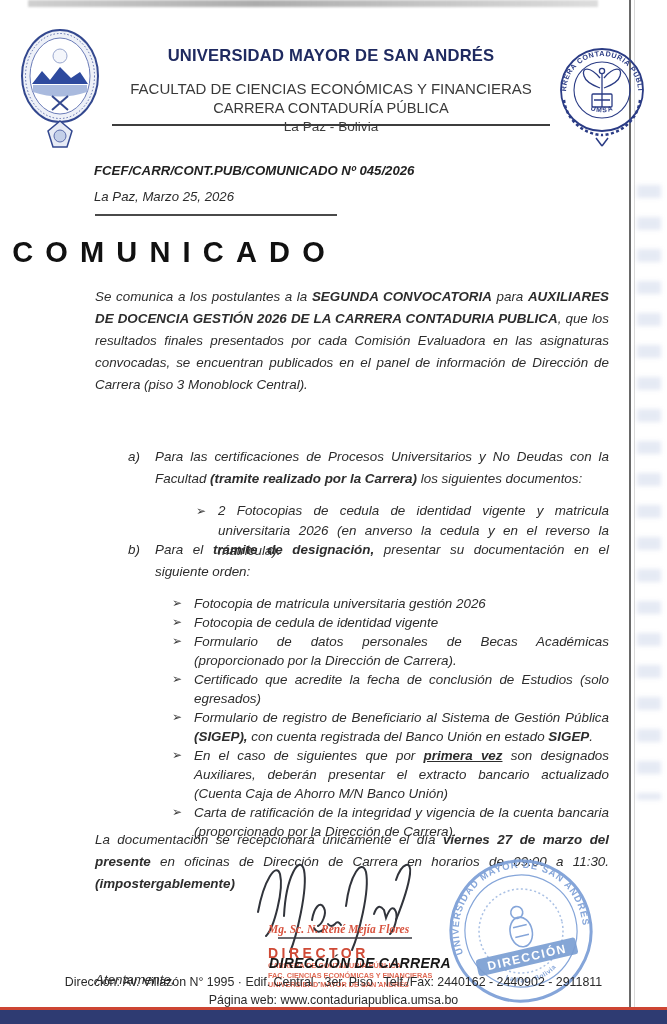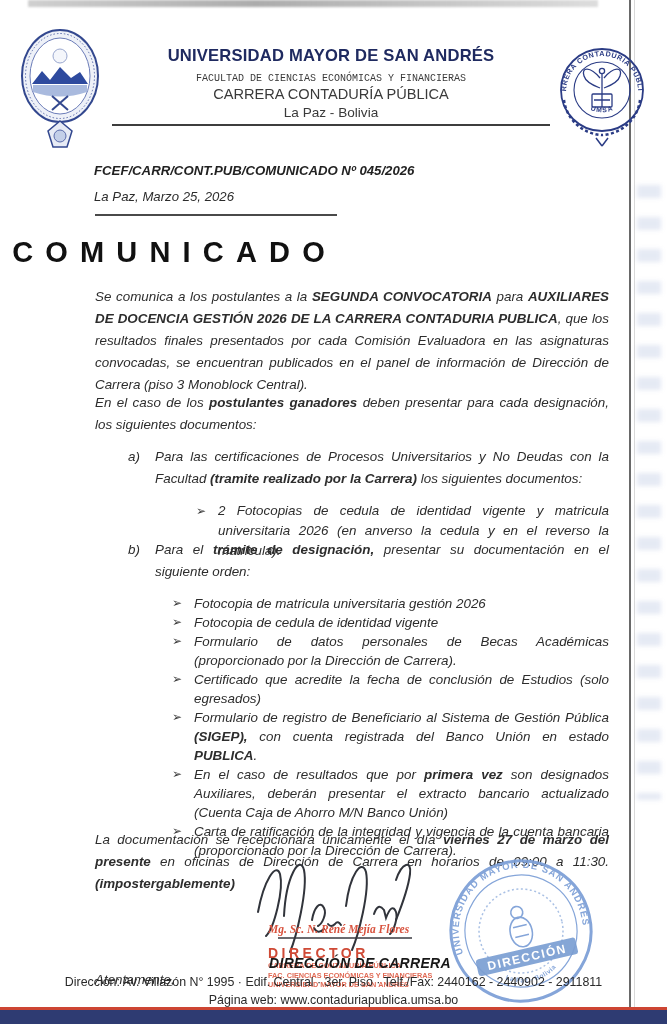--- a/index.html
+++ b/index.html
@@ -16,40 +16,40 @@
   .scan-vline{position:absolute;left:629px;top:0;width:1.5px;height:1007px;background:rgba(55,55,55,.75);}
   .scan-vline2{position:absolute;left:634px;top:0;width:1px;height:1007px;background:rgba(120,120,120,.28);}
   .bleed-right{position:absolute;left:637px;top:185px;width:24px;height:615px;
     background:repeating-linear-gradient(180deg,rgba(128,150,202,.20) 0 13px,transparent 13px 32px);
     filter:blur(2px);}
   
   .seal-left{position:absolute;left:18px;top:28px;}
   .seal-right{position:absolute;left:550px;top:38px;}
   .header-text{position:absolute;left:108px;top:45px;width:446px;text-align:center;line-height:1.32;}
   .h-univ{font-weight:700;font-size:16.6px;color:#1f2a60;letter-spacing:.2px;}
-  .h-fac{font-size:10px;color:#3a3a3a;margin-top:5px;font-family:Liberation Mono, monospace;}
+  .h-fac{font-size:15px;color:#3a3a3a;margin-top:12px;}
   .h-car{font-size:14.6px;color:#3a3a3a;}
   .h-city{font-size:13.6px;color:#3a3a3a;}
   .header-rule{position:absolute;left:112px;top:124px;width:438px;height:2px;background:#3d3d3d;}
   
   .ref{position:absolute;left:94px;top:163px;font-style:italic;}
   .ref-code{font-weight:700;font-size:13.2px;color:#222;}
   .ref-date{font-size:13.2px;margin-top:11px;color:#2c2c2c;}
   .ref-rule{position:absolute;left:95px;top:214px;width:242px;height:1.8px;background:#4a4a4a;}
   
   .doc-title{position:absolute;left:0;top:236px;width:667px;text-align:left;
     font-weight:700;font-size:29px;color:#111;letter-spacing:.42em;text-indent:.42em;}
   
   .para{position:absolute;left:95px;width:514px;font-style:italic;font-size:13.4px;
     line-height:22px;text-align:justify;color:#2d2d2d;}
   .p1{top:286px;}
   .p2{top:392px;}
   .closing{top:829px;}
   .seg-b{font-weight:700;}
-  .seg-u{}
+  .seg-u{text-decoration:underline;}
   
   .olist{position:absolute;left:95px;width:514px;font-style:italic;font-size:13.4px;color:#2d2d2d;}
   .list-a{top:446px;}
   .list-b{top:539px;}
   .li{display:flex;line-height:22px;text-align:justify;}
   .li-marker{margin-left:33px;width:27px;flex:none;}
   .li-text{flex:1;}
   .blt{display:flex;line-height:20px;text-align:justify;}
   .blt-a{margin-left:101px;margin-top:11px;}
   .blt-b{margin-left:77px;}
@@ -130,21 +130,20 @@
 
   <div class="ref">
     <div class="ref-code">FCEF/CARR/CONT.PUB/COMUNICADO Nº 045/2026</div>
     <div class="ref-date">La Paz, Marzo 25, 2026</div>
   </div>
   <div class="ref-rule"></div>
 
   <div class="doc-title">COMUNICADO</div>
 
   <div class="para p1"><span>Se comunica a los postulantes a la </span><span class="seg-b">SEGUNDA CONVOCATORIA</span><span> para </span><span class="seg-b">AUXILIARES DE DOCENCIA GESTIÓN 2026 DE LA CARRERA CONTADURIA PUBLICA</span><span>, que los resultados finales presentados por cada Comisión Evaluadora en las asignaturas convocadas, se encuentran publicados en el panel de información de Dirección de Carrera (piso 3 Monoblock Central).</span></div>
-  <div class="para p2"><span>En el caso de los </span><span class="seg-b">postulantes ganadores</span><span> deben presentar para cada designación, los siguientes documentos:</span></div>
 
   <div class="olist list-a">
     <div class="li">
       <span class="li-marker">a)</span>
       <span class="li-text"><span>Para las certificaciones de Procesos Universitarios y No Deudas con la Facultad </span><span class="seg-b">(tramite realizado por la Carrera)</span><span> los siguientes documentos:</span></span>
     </div>
     <div class="blt blt-a">
       <span class="blt-arrow">➢</span>
       <span class="blt-text"><span>2 Fotocopias de cedula de identidad vigente y matricula universitaria 2026 (en anverso la cedula y en el reverso la matricula).</span></span>
     </div>
@@ -167,25 +166,25 @@
       <div class="blt blt-b">
         <span class="blt-arrow">➢</span>
         <span class="blt-text"><span>Formulario de datos personales de Becas Académicas (proporcionado por la Dirección de Carrera).</span></span>
       </div>
       <div class="blt blt-b">
         <span class="blt-arrow">➢</span>
         <span class="blt-text"><span>Certificado que acredite la fecha de conclusión de Estudios (solo egresados)</span></span>
       </div>
       <div class="blt blt-b">
         <span class="blt-arrow">➢</span>
-        <span class="blt-text"><span>Formulario de registro de Beneficiario al Sistema de Gestión Pública </span><span class="seg-b">(SIGEP),</span><span> con cuenta registrada del Banco Unión en estado </span><span class="seg-b">PUBLICA</span><span>.</span></span>
-      </div>
-      <div class="blt blt-b">
-        <span class="blt-arrow">➢</span>
-        <span class="blt-text"><span>En el caso de resultados que por </span><span class="seg-b seg-u">primera vez</span><span> son designados Auxiliares, deberán presentar el extracto bancario actualizado (Cuenta Caja de Ahorro M/N Banco Unión)</span></span>
+        <span class="blt-text"><span>Formulario de registro de Beneficiario al Sistema de Gestión Pública </span><span class="seg-b">(SIGEP),</span><span> con cuenta registrada del Banco Unión en estado </span><span class="seg-b">SIGEP</span><span>.</span></span>
+      </div>
+      <div class="blt blt-b">
+        <span class="blt-arrow">➢</span>
+        <span class="blt-text"><span>En el caso de siguientes que por </span><span class="seg-b seg-u">primera vez</span><span> son designados Auxiliares, deberán presentar el extracto bancario actualizado (Cuenta Caja de Ahorro M/N Banco Unión)</span></span>
       </div>
       <div class="blt blt-b">
         <span class="blt-arrow">➢</span>
         <span class="blt-text"><span>Carta de ratificación de la integridad y vigencia de la cuenta bancaria (proporcionado por la Dirección de Carrera).</span></span>
       </div>
     </div>
   </div>
 
   <div class="para closing"><span>La documentación se recepcionará únicamente el día </span><span class="seg-b">viernes 27 de marzo del presente</span><span> en oficinas de Dirección de Carrera en horarios de 09:00 a 11:30. </span><span class="seg-b">(impostergablemente)</span></div>
 

